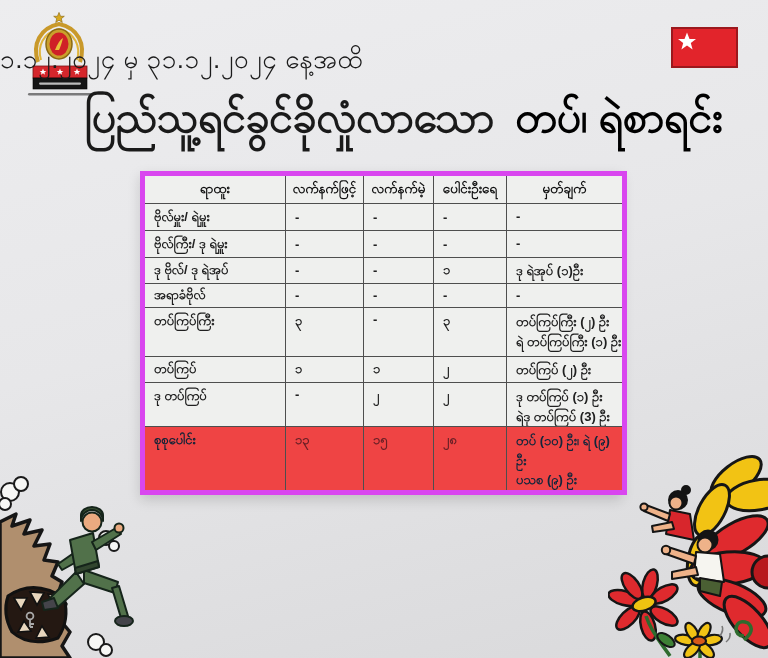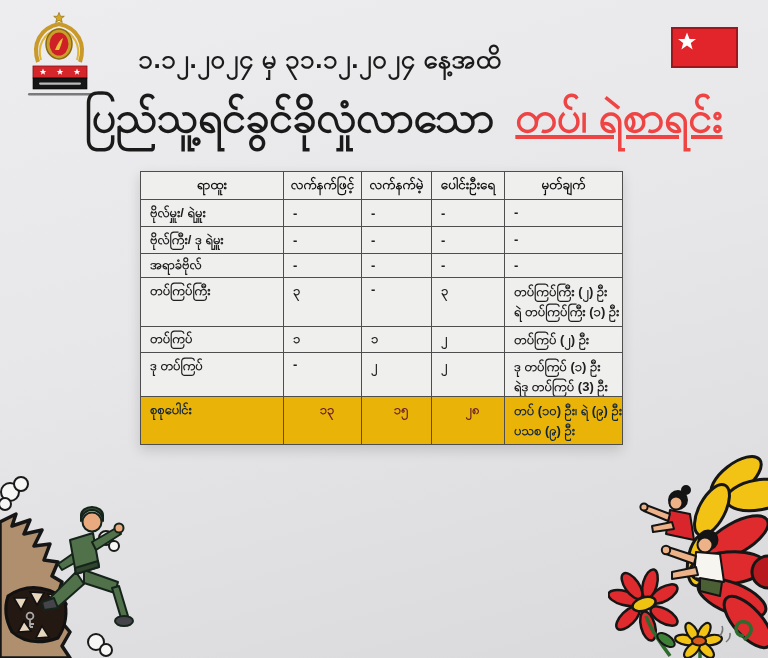--- a/index.html
+++ b/index.html
@@ -7,57 +7,57 @@
     width:768px;height:658px;overflow:hidden;position:relative;
     font-family:"Liberation Sans","DejaVu Sans",sans-serif;
     background:linear-gradient(165deg,#ededef 0%,#e7e7e9 45%,#d9d9db 100%);
   }
   .poster{position:absolute;inset:0;}
 
   
   .org-logo{position:absolute;left:26px;top:10px;width:68px;height:88px;}
   .top-flag{position:absolute;left:671px;top:27px;width:67px;height:41px;}
   .date-line{
-    position:absolute;left:0;top:42px;width:640px;text-align:center;
-    font-size:26px;font-weight:bold;color:#1b1b1b;letter-spacing:.5px;
+    position:absolute;left:0;top:42px;width:640px;
+    font-size:26px;font-weight:normal;color:#1b1b1b;letter-spacing:.5px;
   }
   .title-line{
     position:absolute;left:0;top:90px;width:768px;text-align:center;
     font-size:43px;font-weight:800;letter-spacing:-0.5px;white-space:nowrap;
   }
   .title-black{color:#1a1a1a;margin-left:39px;}
-  .title-red{color:#ef4444;margin-left:10px;text-decoration:underline;}
+  .title-red{color:#000000;margin-left:10px;}
 
   
   .table-wrap{
     position:absolute;left:140px;top:171px;width:482px;
     box-shadow:0 5px 12px rgba(0,0,0,.15);
   }
   table.roster{
     border-collapse:collapse;table-layout:fixed;width:482px;
-    background:#eff0ee;border:1px solid #d946ef;
+    background:#eff0ee;border:5px solid #d946ef;
   }
   table.roster td,table.roster th{
     border:1.5px solid #4e4e4e;padding:0 0 0 9px;
     font-size:13px;color:#202020;vertical-align:middle;
     overflow:hidden;text-align:left;
   }
   table.roster th{
     text-align:center;font-weight:bold;font-size:13.5px;color:#111;
     padding:0 2px;height:27px;
   }
   td.num{color:#bf3036;font-weight:bold;padding-left:11px;}
   td.rank{font-weight:bold;color:#242424;}
   td.remark{color:#222;font-weight:bold;white-space:pre-line;line-height:1.5;padding-right:4px;}
   tr.h27{height:27px}tr.h26{height:26px}tr.h24{height:24px}
   tr.h49{height:49px}tr.h43{height:43px}tr.h74{height:74px}tr.h48{height:48px}
   tr.tall td{vertical-align:top;padding-top:4px;}
-  tr.total-row td{background:#eab308;}
+  tr.total-row td{background:#ef4444;}
   tr.total-row td.rank{color:#0e2236;}
-  tr.total-row td.num{color:#6b2026;text-align:center;}
+  tr.total-row td.num{color:#6b2026;}
   tr.total-row td.remark{color:#10263c;}
 
   
   .soldier-art{position:absolute;left:0;top:470px;width:150px;height:188px;}
   .flowers-art{position:absolute;left:608px;top:440px;width:160px;height:218px;}
   svg{display:block}
 </style>
 </head>
 <body>
 
@@ -120,20 +120,27 @@
         <td class="num">-</td>
         <td class="remark">-</td>
       </tr>
       <tr class="h27">
         <td class="rank">ဗိုလ်ကြီး/ ဒု ရဲမှူး</td>
         <td class="num">-</td>
         <td class="num">-</td>
         <td class="num">-</td>
         <td class="remark">-</td>
       </tr>
+      <tr class="h26">
+        <td class="rank">ဒု ဗိုလ်/ ဒု ရဲအုပ်</td>
+        <td class="num">-</td>
+        <td class="num">-</td>
+        <td class="num">၁</td>
+        <td class="remark">ဒု ရဲအုပ် (၁)ဦး</td>
+      </tr>
       <tr class="h24">
         <td class="rank">အရာခံဗိုလ်</td>
         <td class="num">-</td>
         <td class="num">-</td>
         <td class="num">-</td>
         <td class="remark">-</td>
       </tr>
       <tr class="h49 tall">
         <td class="rank">တပ်ကြပ်ကြီး</td>
         <td class="num">၃</td>

